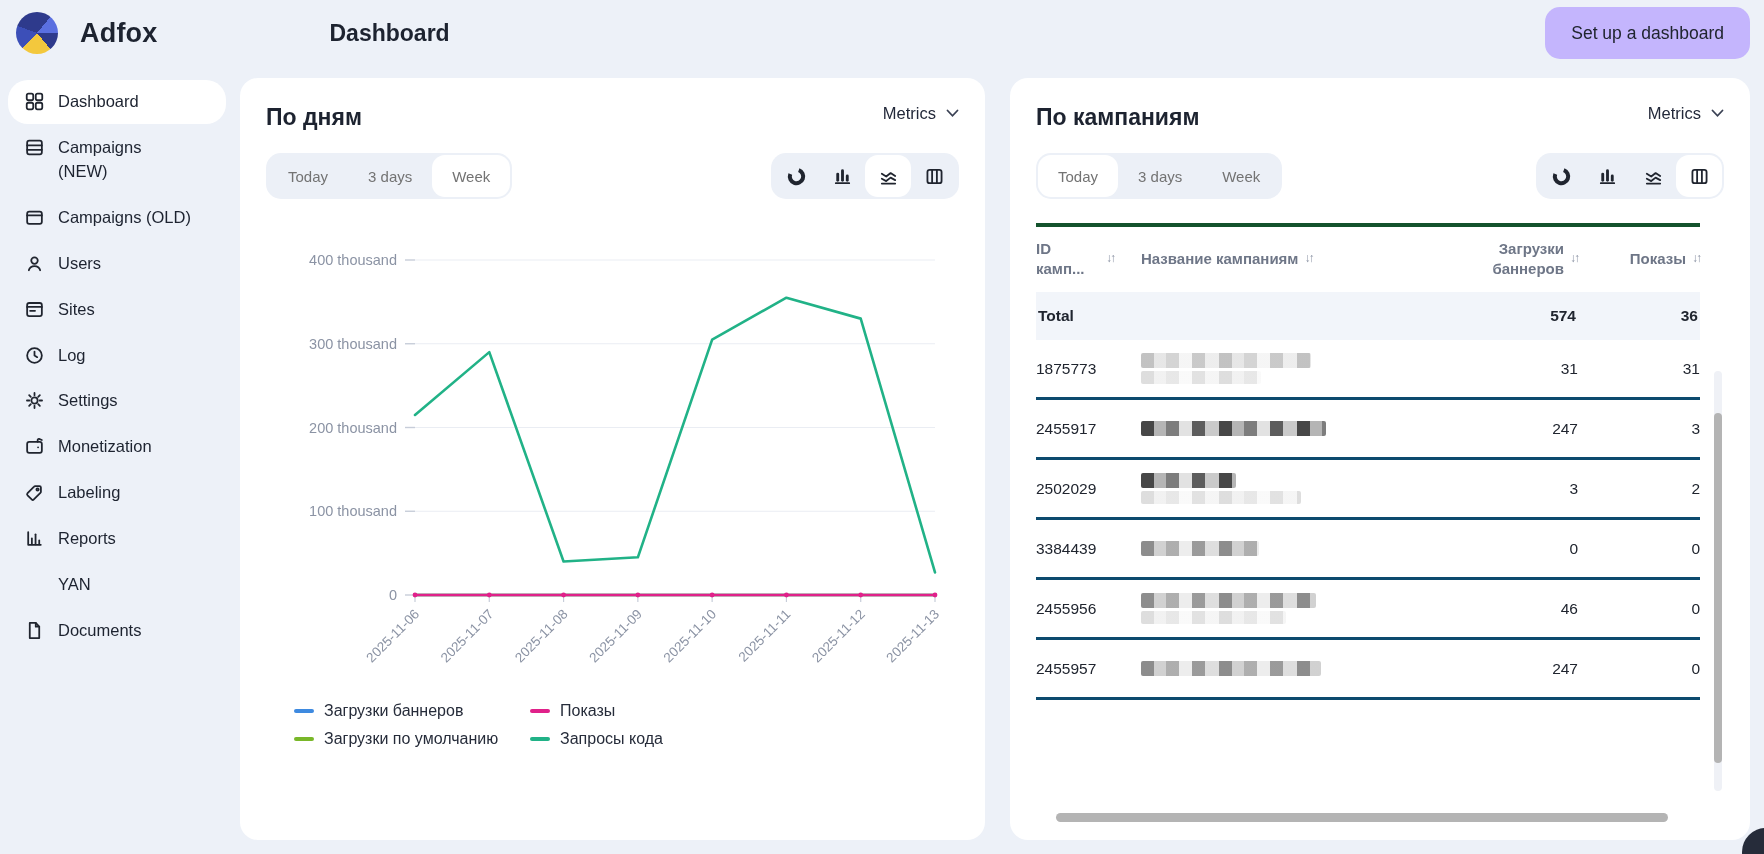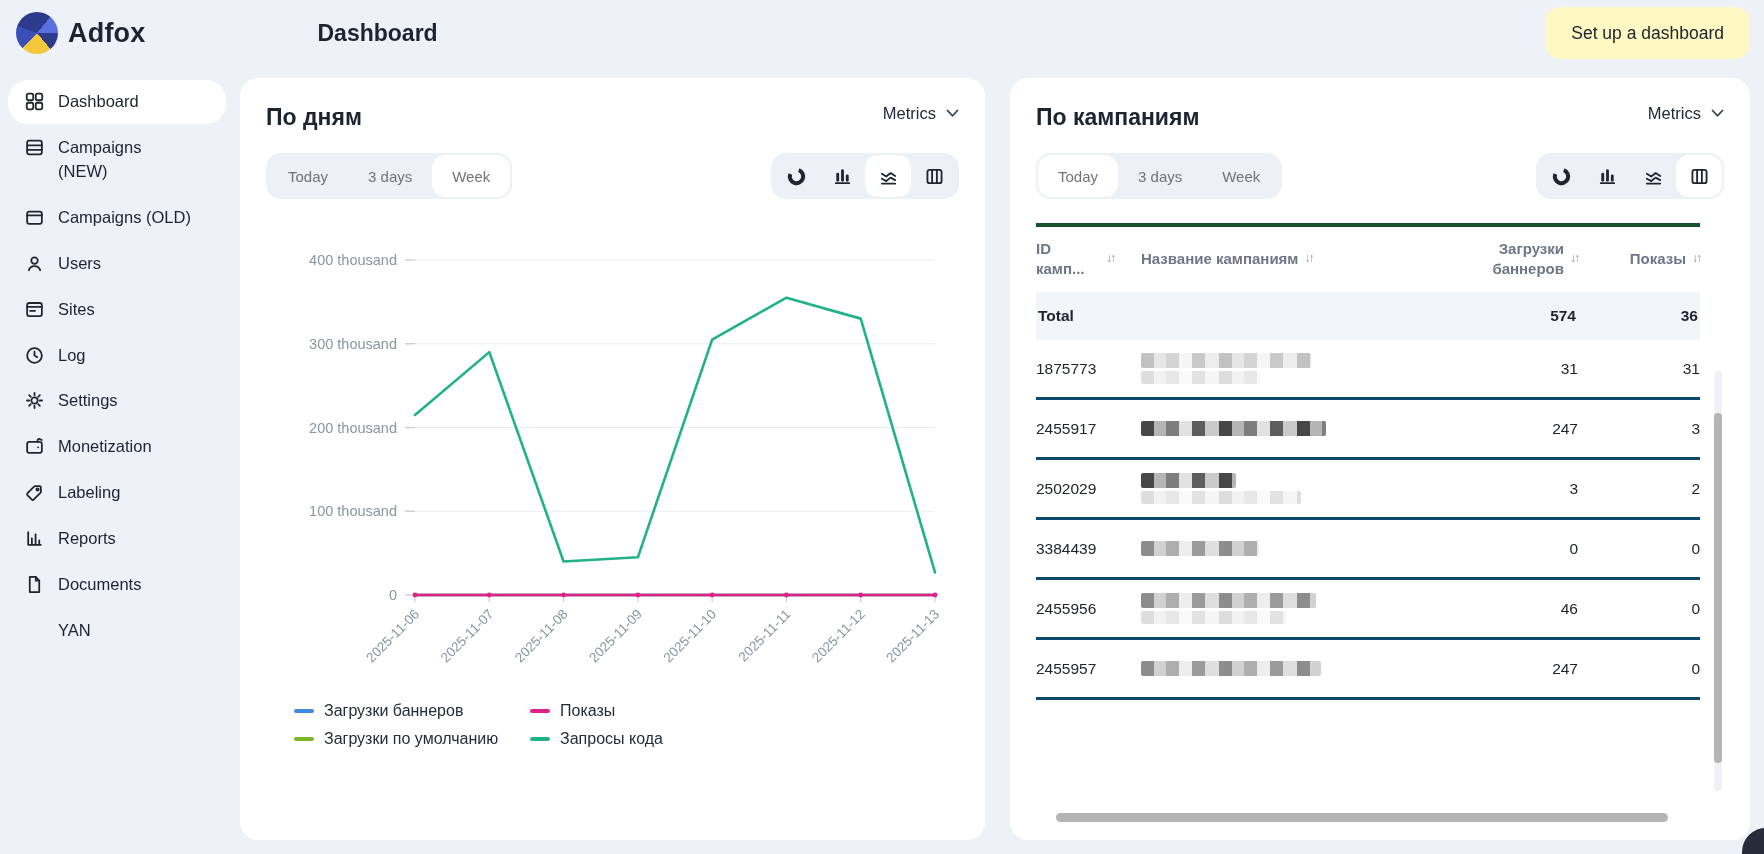--- a/index.html
+++ b/index.html
@@ -3,29 +3,29 @@
 <meta charset="utf-8">
 <style>
   * { margin:0; padding:0; box-sizing:border-box; }
   html,body { width:1764px; height:854px; overflow:hidden; }
   body {
     font-family:"Liberation Sans","DejaVu Sans",sans-serif;
     background:#edf1f8; color:#20252f; position:relative;
   }
   
   .topbar { display:flex; align-items:center; height:66px; padding:0 14px 0 16px; }
-  .brand { display:flex; align-items:center; gap:10px; cursor:pointer; }
+  .brand { display:flex; align-items:center; gap:22px; cursor:pointer; }
   .logo-circle { width:42px; height:42px; border-radius:50%;
     background:conic-gradient(from 140deg,#f3c83d 0 85deg,#3c4fb8 85deg 150deg,#2e3a8c 150deg 260deg,#5a6fe0 260deg 310deg,#2e3a8c 310deg 360deg); }
   .brand-name { font-size:27px; font-weight:700; letter-spacing:.2px; color:#1d2330; }
   .page-title { font-size:23px; font-weight:700; margin-left:172px; color:#1d2330; }
   .topbar-actions { margin-left:auto; display:flex; gap:16px; }
   .btn { border:none; cursor:pointer; height:52px; padding:0 26px; border-radius:15px;
          font-family:inherit; font-size:17.5px; color:#20252f; }
-  .btn-gray { background:#fef9c3; }
+  .btn-gray { background:#c4b5fd; }
   .btn-yellow { background:#fbd74e; }
   
   .sidebar { position:absolute; left:0; top:78px; width:232px; }
   .side-item { display:flex; align-items:flex-start; gap:13px; padding:10px 14px 10px 16px;
                margin:2px 6px 2px 8px; border-radius:20px; cursor:pointer; font-size:16.5px; color:#1d2330; }
   .side-item .lbl { line-height:1.45; padding-top:0px; }
   .side-item.active { background:#ffffff; }
   .side-item .ic { width:21px; height:21px; flex:0 0 21px; margin-top:1px; }
   .side-item .ic svg { width:21px; height:21px; stroke:#20252f; stroke-width:1.7; fill:none;
                        stroke-linecap:round; stroke-linejoin:round; }
@@ -168,29 +168,29 @@
   <div class="side-item">
     <span class="ic"><svg viewBox="0 0 20 20">
           <path d="M4 4v12h12"></path>
           <line x1="7.5" y1="15.5" x2="7.5" y2="10"></line>
           <line x1="11" y1="15.5" x2="11" y2="6"></line>
           <line x1="14.5" y1="15.5" x2="14.5" y2="11.8"></line>
         </svg></span>
     <span class="lbl">Reports</span>
   </div>
   <div class="side-item">
+    <span class="ic"><span class="yan-circle"></span></span>
+    <span class="lbl">YAN</span>
+  </div>
+  <div class="side-item">
     <span class="ic"><svg viewBox="0 0 20 20">
           <path d="M5.5 2.8h5.7l3.3 3.4v11H5.5z"></path>
           <path d="M11.2 2.8v3.6h3.3"></path>
         </svg></span>
     <span class="lbl">Documents</span>
-  </div>
-  <div class="side-item">
-    <span class="ic"><span class="yan-circle"></span></span>
-    <span class="lbl">YAN</span>
   </div>
 </nav>
 
 <section class="card card-days">
   <div class="card-head">
     <h2 class="card-title">По дням</h2>
     <div class="metrics">
       <span>Metrics</span>
       <svg viewBox="0 0 13 9">
           <polyline points="1.5,1.5 6.5,6.8 11.5,1.5"></polyline>

